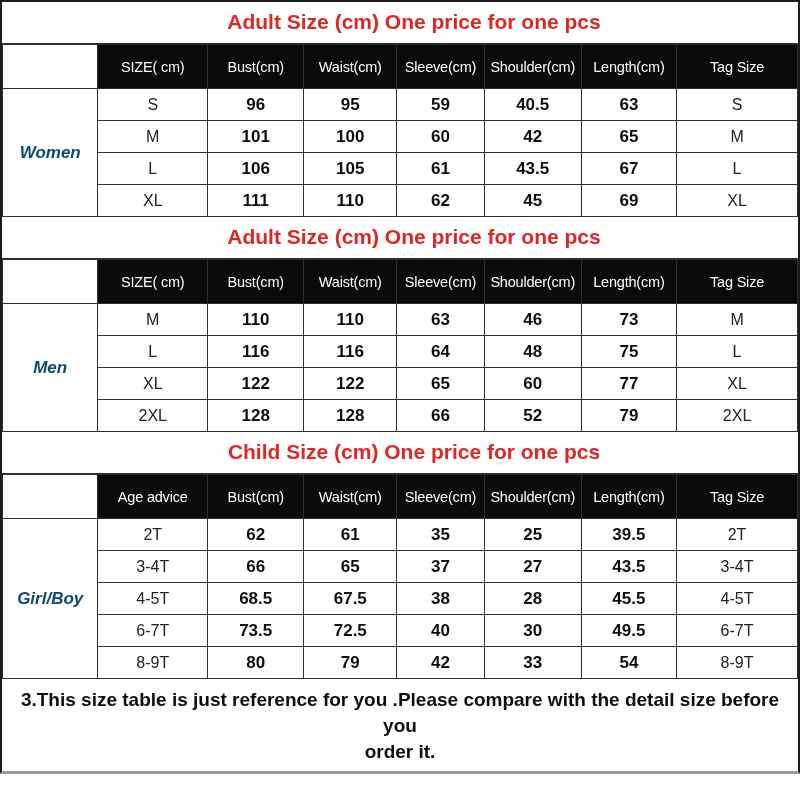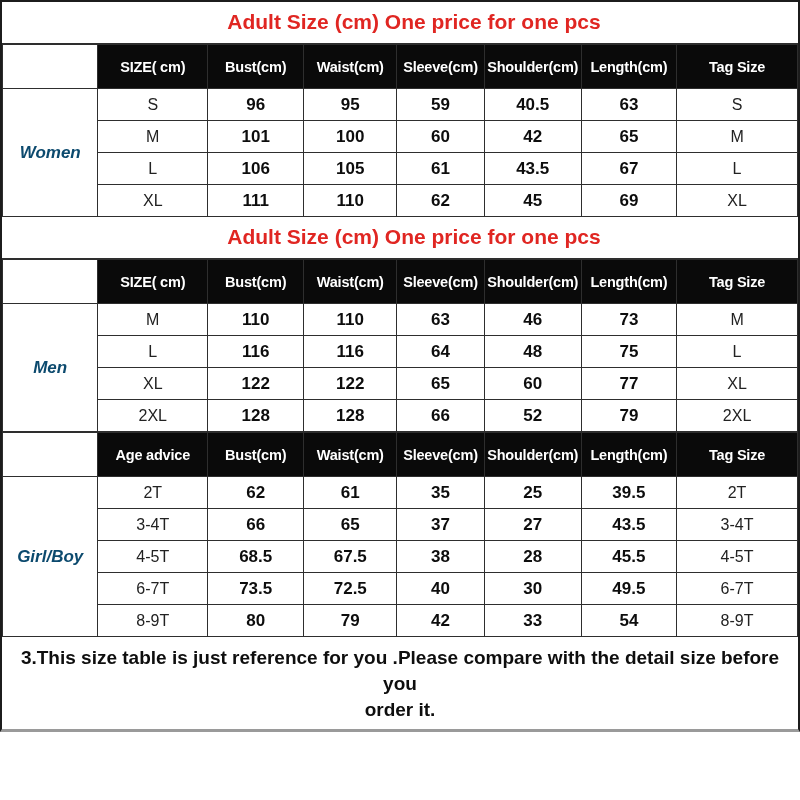--- a/index.html
+++ b/index.html
@@ -36,21 +36,21 @@
     text-align: center;
     vertical-align: middle;
     overflow: hidden;
   }
   table.size-table thead tr { height: 44px; }
   table.size-table tbody tr { height: 32px; }
   th.col-head {
     background: #0a0a0a;
     color: #ffffff;
     font-size: 14.5px;
-    font-weight: bold;
+    font-weight: normal;
     letter-spacing: -0.2px;
   }
   th.corner-cell { background: #ffffff; }
   td.group-cell {
     font-size: 17px;
     font-weight: bold;
     color: #0c4a6e;
     background: #ffffff;
     font-style: italic;
   }
@@ -203,20 +203,21 @@
           <td class="value-cell">128</td>
           <td class="value-cell">128</td>
           <td class="value-cell">66</td>
           <td class="value-cell">52</td>
           <td class="value-cell">79</td>
           <td class="tag-cell">2XL</td>
         </tr>
       </tbody>
     </table>
 
+  <div class="section-title">Child Size (cm) One price for one pcs</div>
   <table class="size-table">
       <colgroup>
         <col style="width: 12%;">
         <col style="width: 13.8%;">
         <col style="width: 12.1%;">
         <col style="width: 11.7%;">
         <col style="width: 11%;">
         <col style="width: 12.2%;">
         <col style="width: 12%;">
         <col style="width: 15.2%;">

